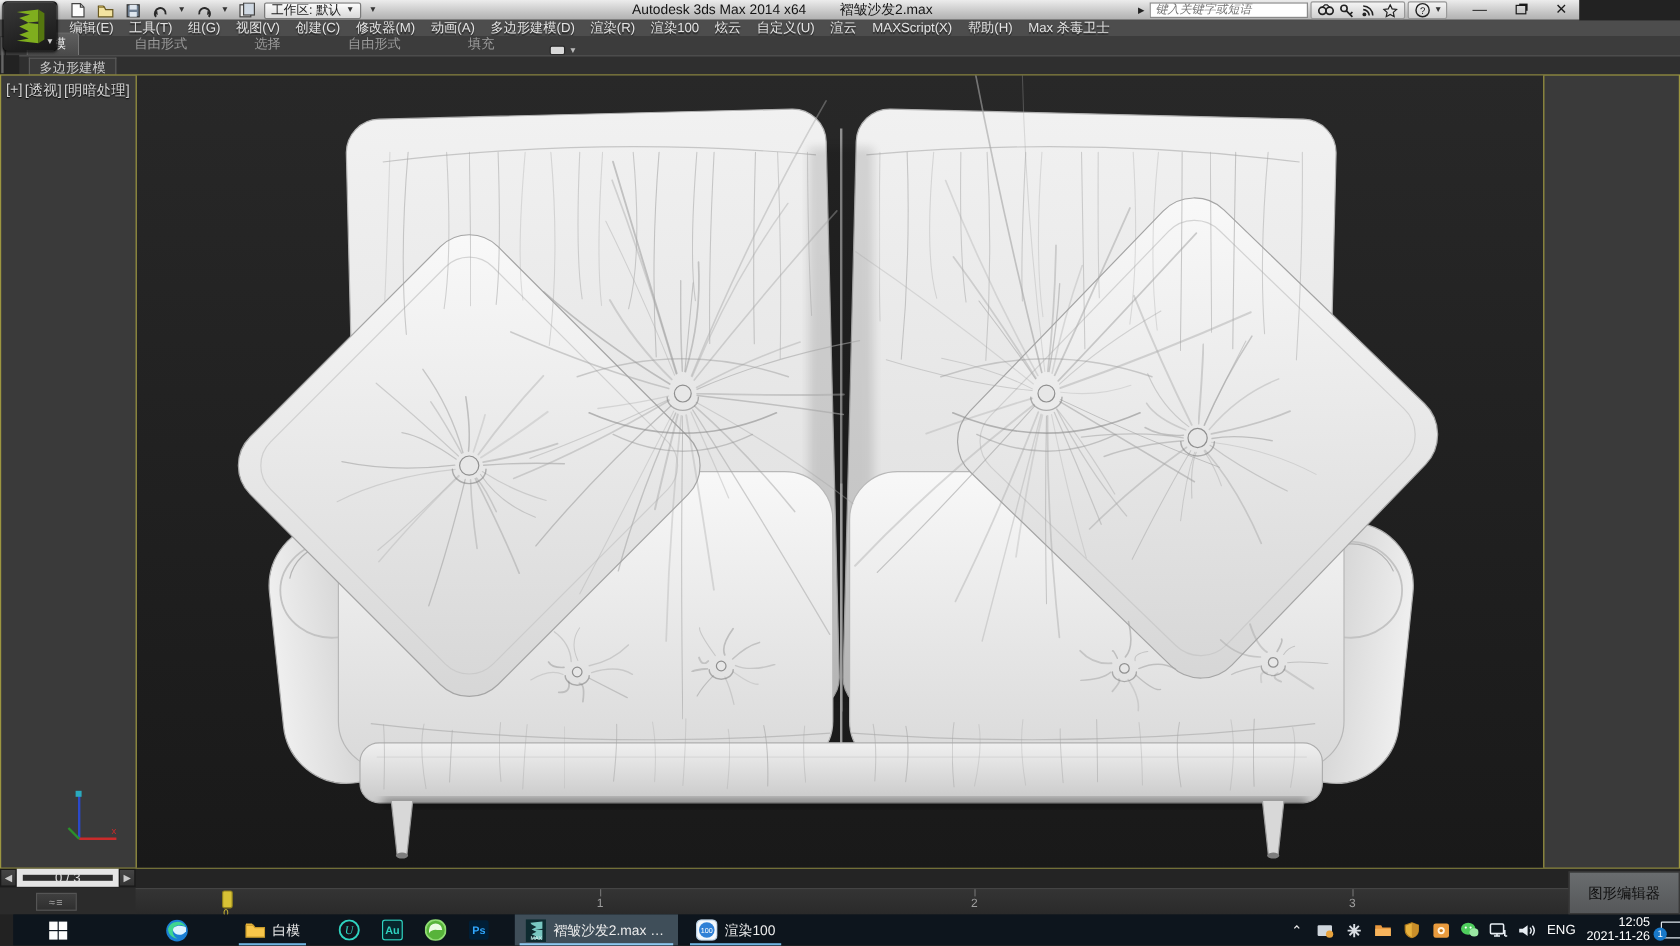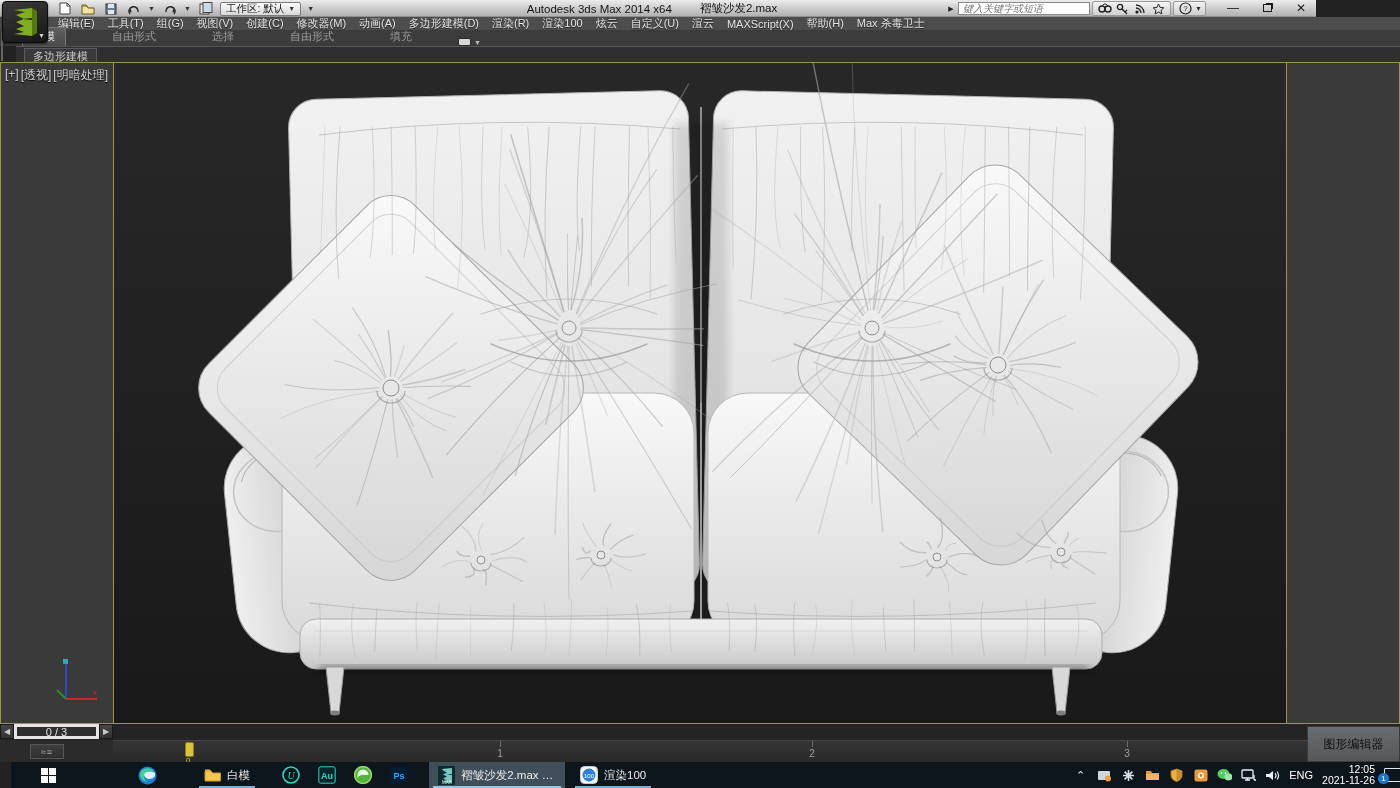--- a/index.html
+++ b/index.html
@@ -66,21 +66,21 @@
   #vp-label { position:absolute; left:4px; top:4px; font-size:12px; color:#d4d4d4; display:flex; gap:2px;
     text-shadow:0 1px 1px #000; }
   #sofa-svg { position:absolute; left:0; top:0; width:1174px; height:660px; }
   #axis-gizmo { position:absolute; left:50px; bottom:20px; }
 
   
   #spin-row { position:absolute; left:0; top:724px; width:1400px; height:16px; background:#242424; }
   .spin-btn { position:absolute; top:0px; width:14px; height:15px; background:linear-gradient(#454545,#333);
     border:1px solid #191919; color:#c9c9c9; font-size:8px; display:flex; align-items:center; justify-content:center; }
   #frame-box { position:absolute; left:14px; top:0; width:85px; height:15px; background:#2e2e2e;
-    border:3px solid #e5e5e5; color:#e0e0e0; font-size:11px; display:flex; align-items:center; justify-content:center; }
+    border:5px solid #e5e5e5; color:#e0e0e0; font-size:11px; display:flex; align-items:center; justify-content:center; }
   #timeline-row { position:absolute; left:0; top:740px; width:1400px; height:22px; background:#2b2b2b; }
   #mini-curve-btn { position:absolute; left:30px; top:4px; width:34px; height:15px;
     background:linear-gradient(#3f3f3f,#2f2f2f); border:1px solid #555; color:#aaa; font-size:9px;
     display:flex; align-items:center; justify-content:center; letter-spacing:1px; }
   #track { position:absolute; left:113px; top:0; width:1194px; height:22px;
     background:linear-gradient(#343434,#2a2a2a); border-top:1px solid #444; }
   .tick { position:absolute; top:0; width:1px; height:6px; background:#6e6e6e; }
   .tick-label { position:absolute; top:7px; transform:translateX(-50%); color:#9f9f9f; font-size:10px; }
   #time-slider { position:absolute; left:72px; top:1px; width:9px; height:15px; background:#d8c235;
     border:1px solid #8f7f1d; border-radius:2px; }

